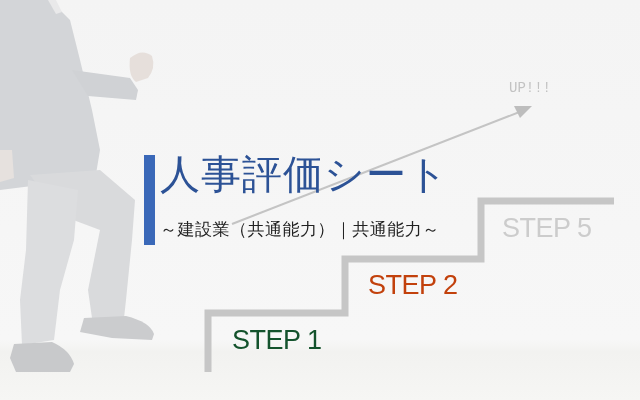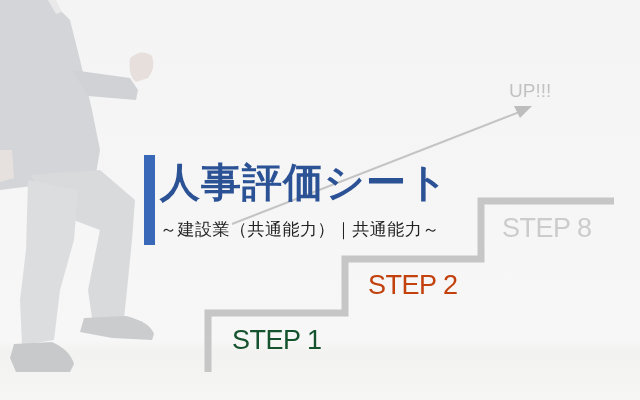--- a/index.html
+++ b/index.html
@@ -6,36 +6,36 @@
   body {
     width: 640px; height: 400px; overflow: hidden; position: relative;
     background: linear-gradient(180deg, #f4f4f4 0%, #f7f7f7 85%, #f2f2f0 88%, #f6f6f4 100%);
     font-family: "DejaVu Sans", "Liberation Sans", sans-serif;
   }
   .layer { position: absolute; left: 0; top: 0; width: 640px; height: 400px; }
   .accent-bar {
     position: absolute; left: 144px; top: 155px; width: 11px; height: 90px;
   }
   .title {
-    position: absolute; left: 160px; top: 156px;
-    font-size: 40px; font-weight: bold; letter-spacing: 1px; line-height: 52px;
+    position: absolute; left: 160px; top: 148px;
+    font-size: 40px; font-weight: normal; letter-spacing: 1px; line-height: 52px;
     white-space: nowrap;
     text-align: center;
   }
   .subtitle {
     position: absolute; left: 160px; top: 216px;
     font-size: 17px; line-height: 26px; color: #222; white-space: nowrap; letter-spacing: 0.5px;
   }
   .step-label {
     position: absolute; font-family: "Liberation Sans", sans-serif;
     font-size: 27px; white-space: nowrap; letter-spacing: -0.5px;
   }
   .up-label {
     position: absolute; left: 509px; top: 80px;
-    font-family: Liberation Sans, sans-serif; font-size: 19px; white-space: nowrap;
+    font-family: Liberation Mono, monospace; font-size: 14px; white-space: nowrap;
   }
 </style>
 </head>
 <body>
 
 <svg class="layer" viewBox="0 0 640 400" xmlns="http://www.w3.org/2000/svg">
 
   <path d="M0 0 L50 0 L70 20 L80 60 L92 110 L100 150 L95 180 L40 185 L0 190 Z" fill="#d3d5d8"></path>
 
   <path d="M48 0 L56 0 L62 12 L56 14 Z" fill="#e9e9ea"></path>
@@ -62,13 +62,13 @@
 </svg>
 
 <div class="accent-bar" style="background:#3a68b8;"></div>
 <div class="title" style="color:#2c5296;">人事評価シート</div>
 <div class="subtitle">～建設業（共通能力）｜共通能力～</div>
 
 <div class="up-label" style="color:#c2c2c2;">UP!!!</div>
 
 <div class="step-label" style="left:232px; top:325px; color:#14532d;">STEP 1</div>
 <div class="step-label" style="left:368px; top:270px; color:#c2410c;text-align:center;">STEP 2</div>
-<div class="step-label" style="left:502px; top:213px; color:#cccccc;">STEP 8</div>
+<div class="step-label" style="left:502px; top:213px; color:#cccccc;">STEP 5</div>
 
 </body></html>

